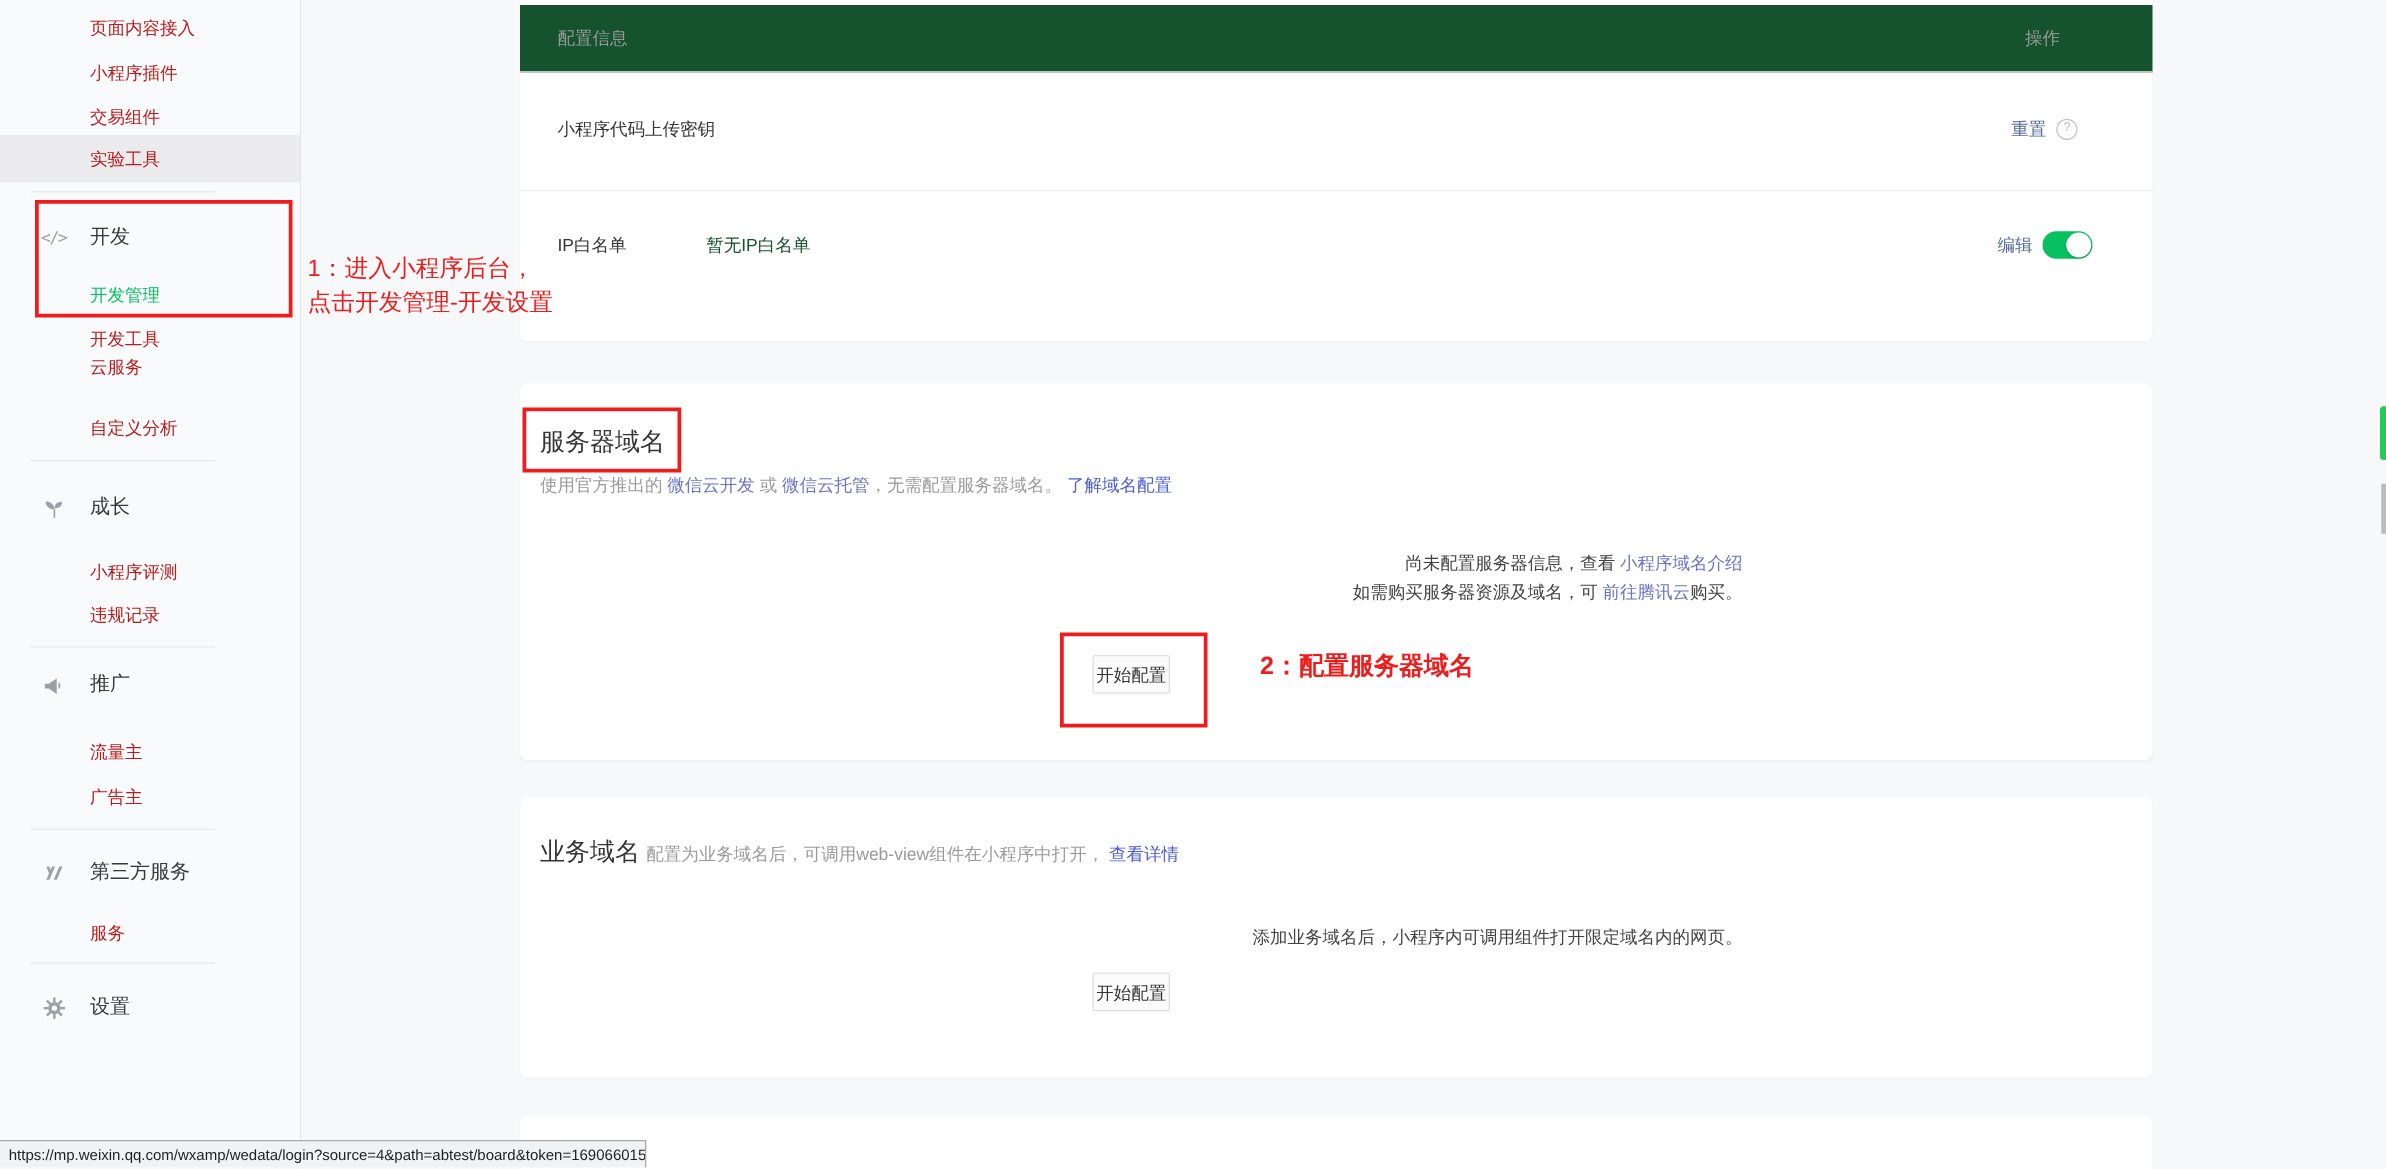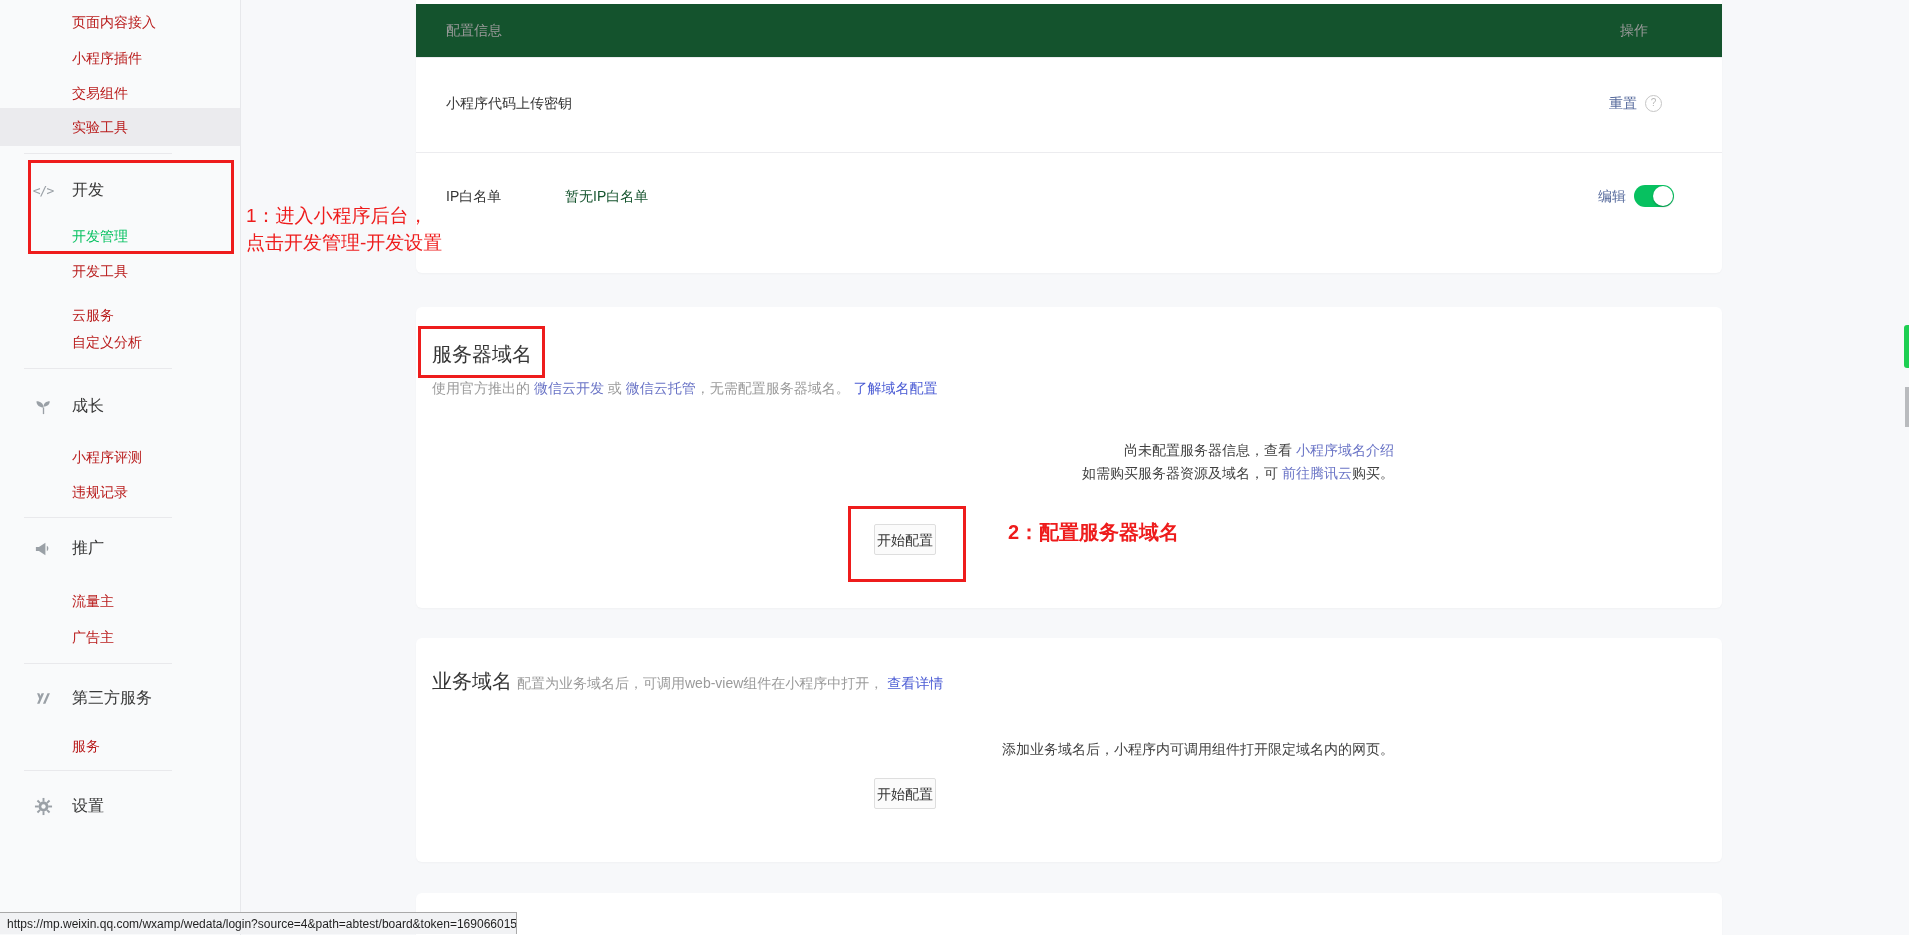--- a/index.html
+++ b/index.html
@@ -72,21 +72,21 @@
     <div class="s-item" style="top:114px">实验工具</div>
 
     <div class="s-div" style="top:153px"></div>
 
     <span class="s-icon" style="top:179px">
         <span class="code-glyph">&lt;/&gt;</span>
       </span>
     <div class="s-head" style="top:177px">开发</div>
     <div class="s-item green" style="top:223px">开发管理</div>
     <div class="s-item" style="top:258px">开发工具</div>
-    <div class="s-item" style="top:302px">云服务</div>
+    <div class="s-item" style="top:280px">云服务</div>
     <div class="s-item" style="top:329px">自定义分析</div>
 
     <div class="s-div" style="top:368px"></div>
 
     <span class="s-icon" style="top:395px">
       <svg viewBox="0 0 20 20">
           <path d="M9.3 18v-7h1.4v7z"></path>
           <path d="M10 11C10 7 7 4.4 2.6 4.4 2.6 8.6 6 11 10 11z"></path>
           <path d="M10 10.2c0-3.4 2.6-5.6 6.6-5.6 0 3.6-3 5.6-6.6 5.6z"></path>
         </svg>

